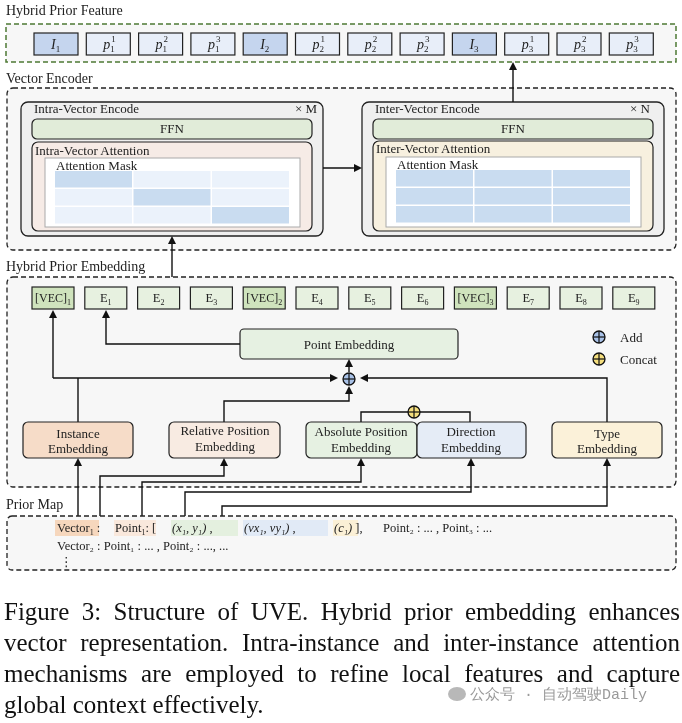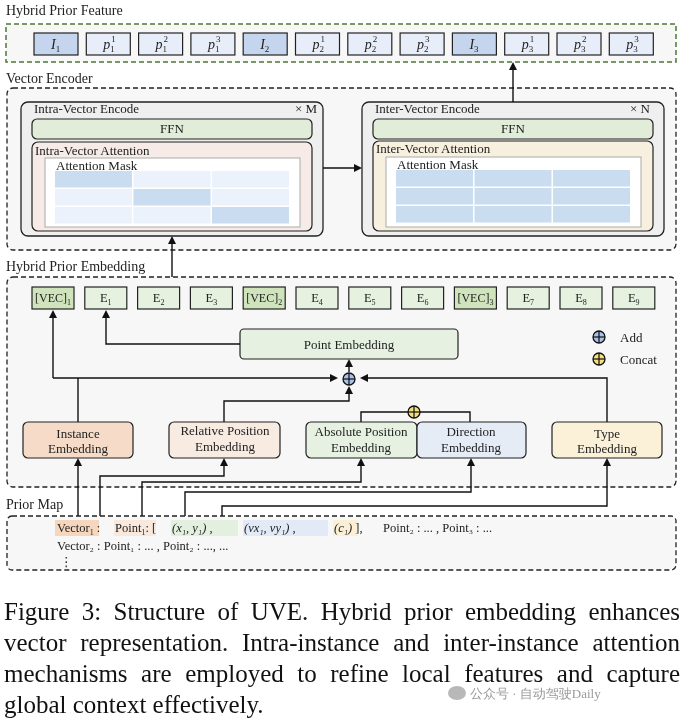--- a/index.html
+++ b/index.html
@@ -5,22 +5,22 @@
   html, body { margin:0; padding:0; background:#ffffff; }
   body { width:682px; height:723px; position:relative; overflow:hidden; font-family:"Liberation Serif", serif; }
   #diagram { position:absolute; left:0; top:0; }
   svg text { font-family:"Liberation Serif", serif; fill:#222; }
   .caption {
     position:absolute; left:4px; top:596px; width:676px;
     font-family:"Liberation Serif", serif; font-size:25px; line-height:31px; color:#111;
     text-align:justify;
   }
   .watermark {
-    position:absolute; left:448px; top:685px; font-family:Liberation Serif, serif;
-    font-size:13px; color:#9a9a9a; white-space:nowrap;
+    position:absolute; left:448px; top:685px; font-family:Liberation Mono, monospace;
+    font-size:15px; color:#9a9a9a; white-space:nowrap;
   }
   .watermark .wm-icon { display:inline-block; width:18px; height:14px; border-radius:50%; background:#b8b8b8; vertical-align:-2px; margin-right:4px; }
 </style>
 </head>
 <body>
 
 <svg id="diagram" width="682" height="590" viewBox="0 0 682 590" xmlns="http://www.w3.org/2000/svg">
   <defs>
     <marker id="arrow" markerWidth="8" markerHeight="8" refX="6" refY="4" orient="auto" markerUnits="userSpaceOnUse">
       <path d="M0,0 L8,4 L0,8 z" fill="#111"></path>

